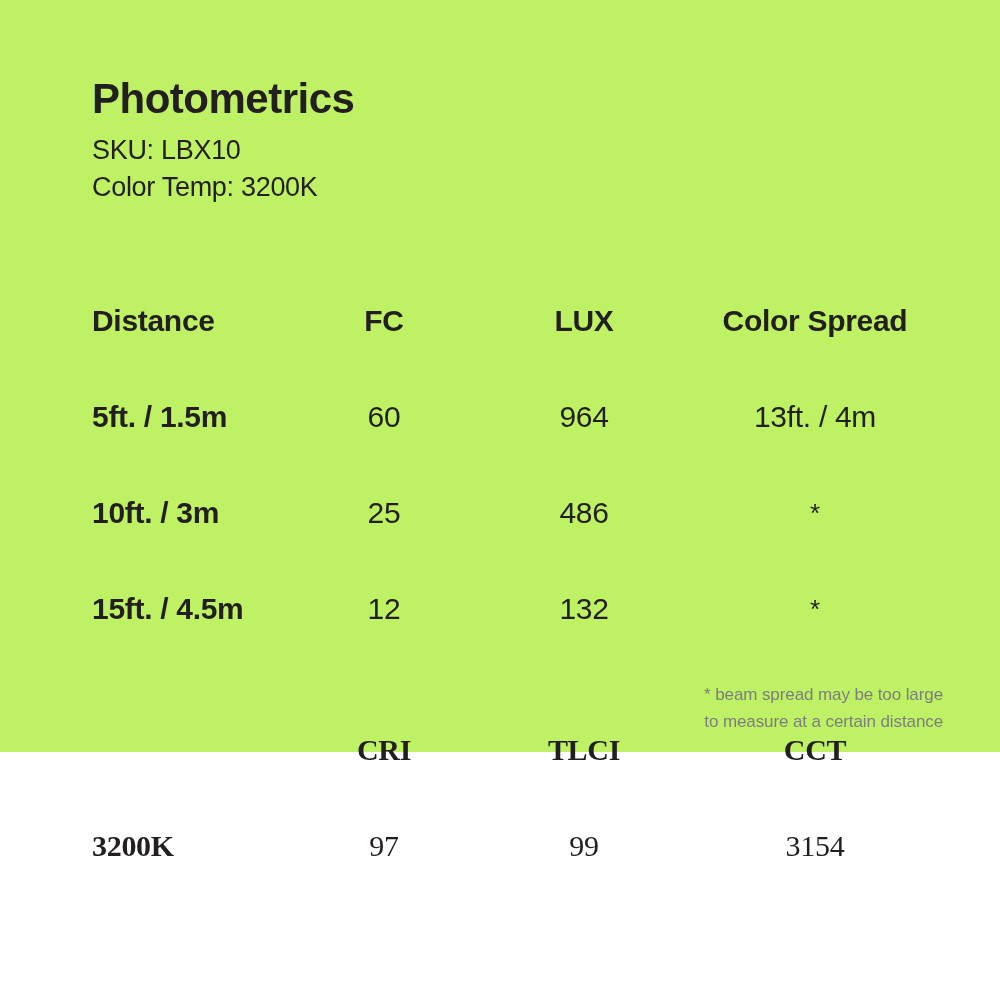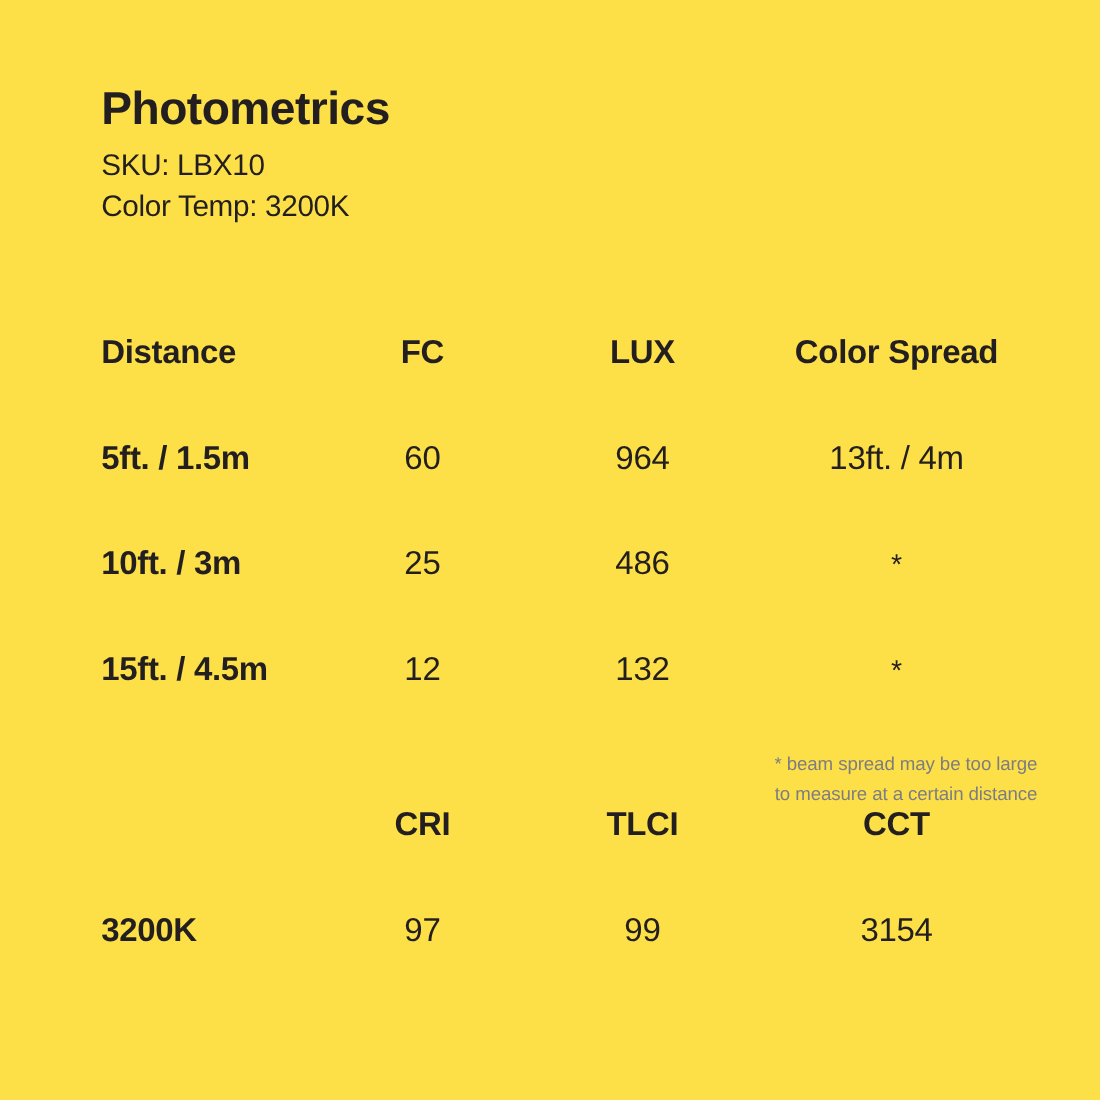--- a/index.html
+++ b/index.html
@@ -7,22 +7,22 @@
     width: 1000px;
     height: 1000px;
     background: #ffffff;
     font-family: "Liberation Sans", sans-serif;
     color: #231f20;
     overflow: hidden;
   }
   .canvas {
     position: relative;
     width: 1000px;
-    height: 1000px;
-    background: #fde047;
+    height: 752px;
+    background: #bef264;
   }
 
   
   .header {
     position: absolute;
     left: 92px;
     top: 76px;
   }
   .page-title {
     font-size: 42px;
@@ -40,21 +40,21 @@
     color: #231f20;
   }
 
   
   .spec-table {
     position: absolute;
     left: 0;
     width: 970px;
   }
   .table-photometrics { top: 273px; }
-  .table-color-quality { top: 702px; }
+  .table-color-quality { top: 702px; font-family: Liberation Serif, serif; }
 
   .t-row {
     display: grid;
     grid-template-columns: 260px 248px 152px 310px;
     height: 96px;
     align-items: center;
   }
   .t-cell {
     text-align: center;
     font-size: 30px;

